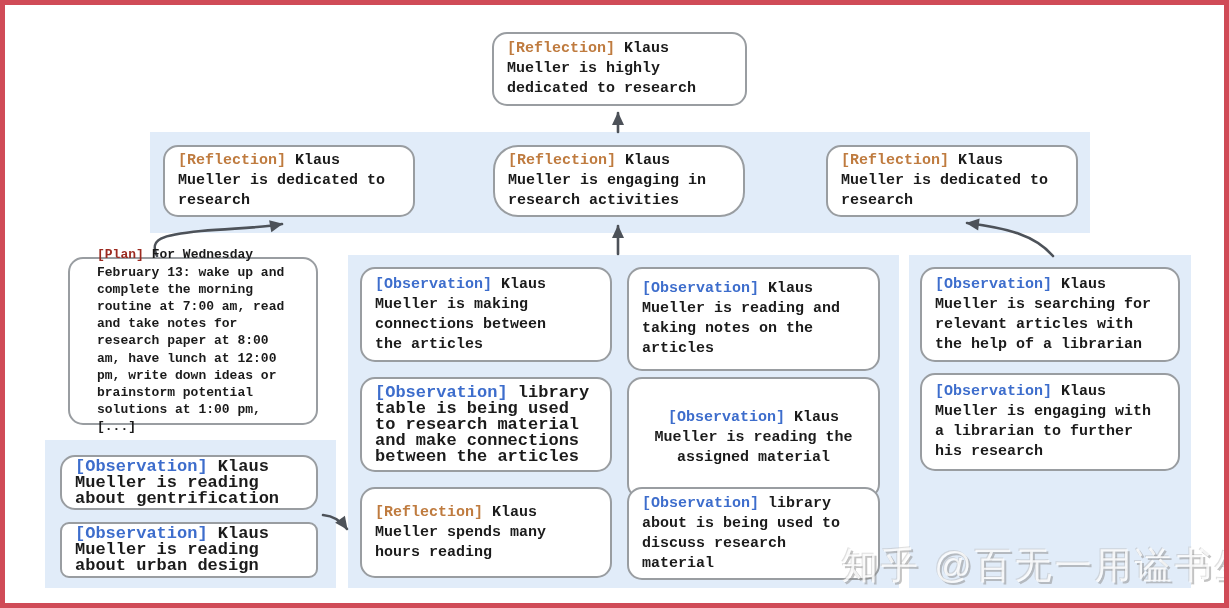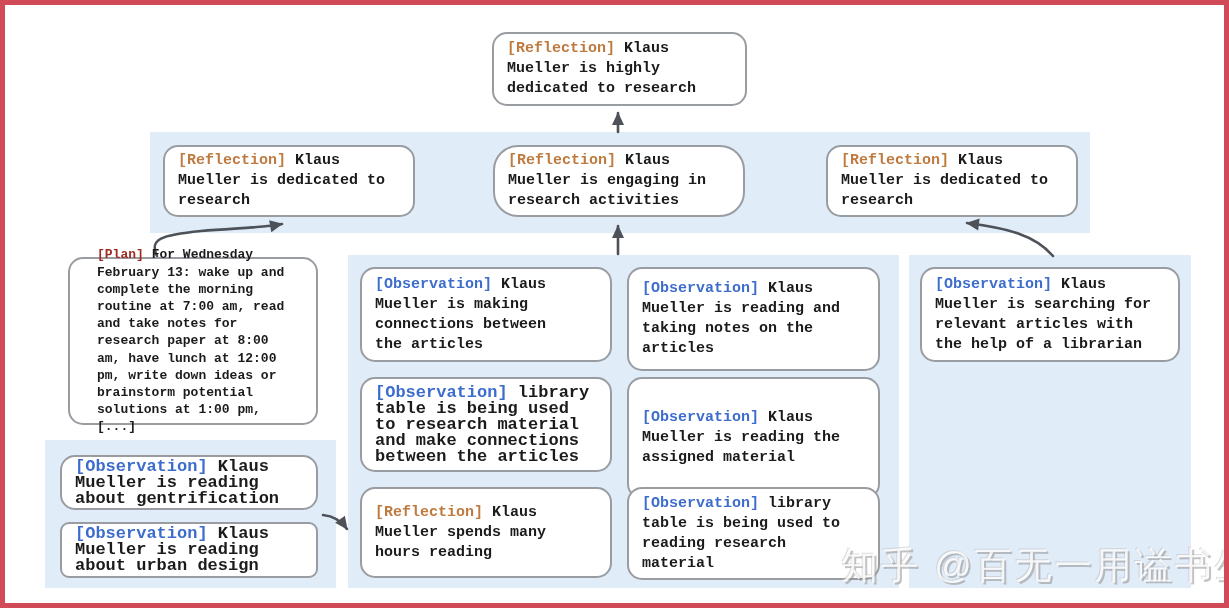--- a/index.html
+++ b/index.html
@@ -109,26 +109,29 @@
   <div class="card small mw221" style="left:355px;top:372px;width:252px;height:95px;">
     <p><span class="t-observation">[Observation]</span> <span>library table is being used to research material and make connections between the articles</span></p>
   </div>
   <div class="card mw218" style="left:355px;top:482px;width:252px;height:91px;">
     <p><span class="t-reflection">[Reflection]</span> <span>Klaus Mueller spends many hours reading</span></p>
   </div>
 
   <div class="card" style="left:622px;top:262px;width:253px;height:104px;align-items:center;">
     <p><span class="t-observation">[Observation]</span> <span>Klaus Mueller is reading and taking notes on the articles</span></p>
   </div>
-  <div class="card" style="left:622px;top:372px;width:253px;height:122px;">
+  <div class="card" style="left:622px;top:372px;width:253px;height:122px;text-align:center;">
     <p><span class="t-observation">[Observation]</span> <span>Klaus Mueller is reading the assigned material</span></p>
   </div>
   <div class="card" style="left:622px;top:482px;width:253px;height:93px;">
-    <p><span class="t-observation">[Observation]</span> <span>library table is being used to reading research material</span></p>
+    <p><span class="t-observation">[Observation]</span> <span>library about is being used to discuss research material</span></p>
   </div>
 
   <div class="card" style="left:915px;top:262px;width:260px;height:95px;">
     <p><span class="t-observation">[Observation]</span> <span>Klaus Mueller is searching for relevant articles with the help of a librarian</span></p>
+  </div>
+  <div class="card" style="left:915px;top:368px;width:260px;height:98px;">
+    <p><span class="t-observation">[Observation]</span> <span>Klaus Mueller is engaging with a librarian to further his research</span></p>
   </div>
 
   <div id="watermark">知乎 @百无一用谥书生</div>
 
 </div>
 
 </body></html>

